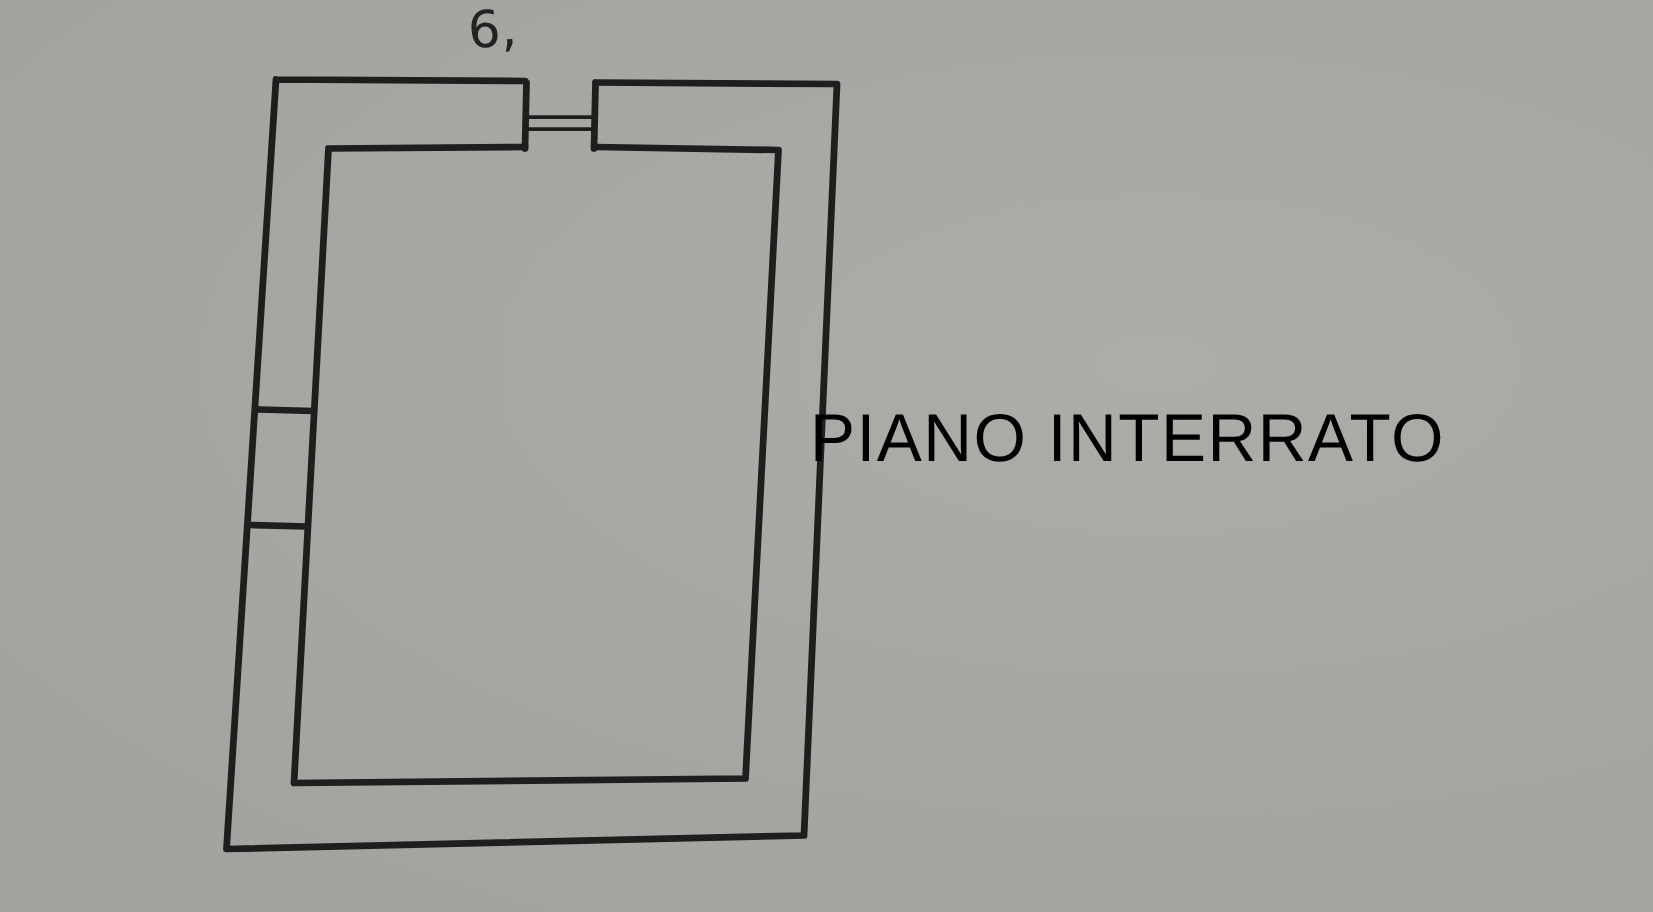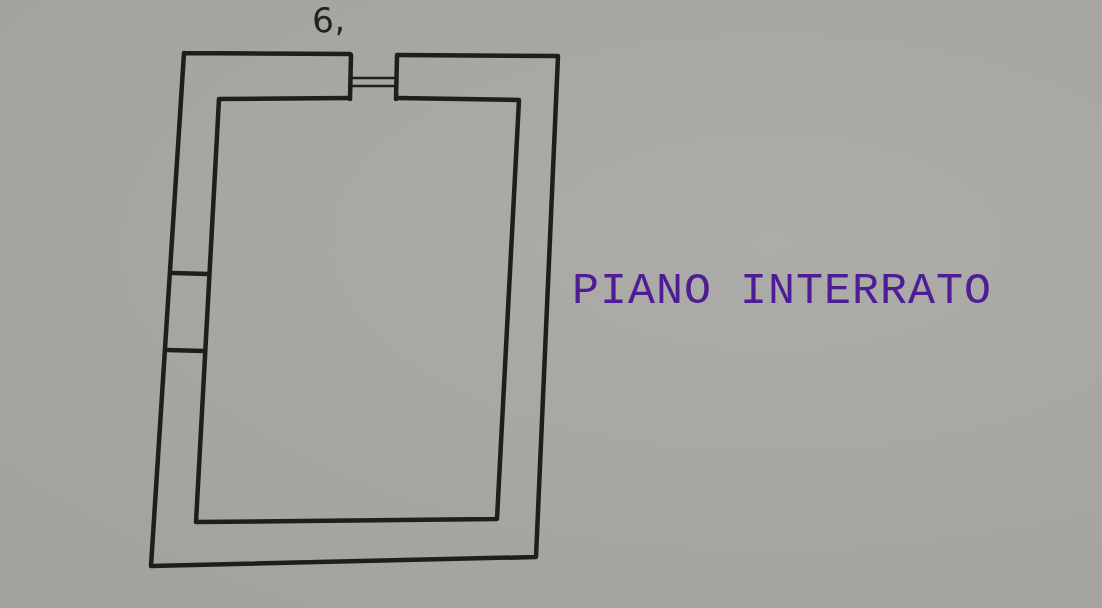--- a/index.html
+++ b/index.html
@@ -9,25 +9,25 @@
       position: relative;
       font-family: "DejaVu Sans", sans-serif;
     }
     .paper {
       position: absolute; inset: 0;
       background: radial-gradient(ellipse at 70% 40%, #adaca8 0%, #a6a5a1 60%, #a2a19d 100%);
     }
     svg.plan { position: absolute; left: 0; top: 0; }
     .label {
       position: absolute;
-      left: 572px; top: 266px;
-      font-family: Liberation Mono, monospace;
+      left: 540px; top: 266px;
+      font-family: Liberation Sans, sans-serif;
       font-size: 45px;
       letter-spacing: 1px;
-      color: #4c1d95;
+      color: #000000;
       white-space: nowrap;
     }
     .annot {
       position: absolute;
       left: 312px; top: 0px;
       font-family: "DejaVu Sans", sans-serif;
       font-size: 34px;
       color: #222;
       transform: rotate(-4deg);
     }

